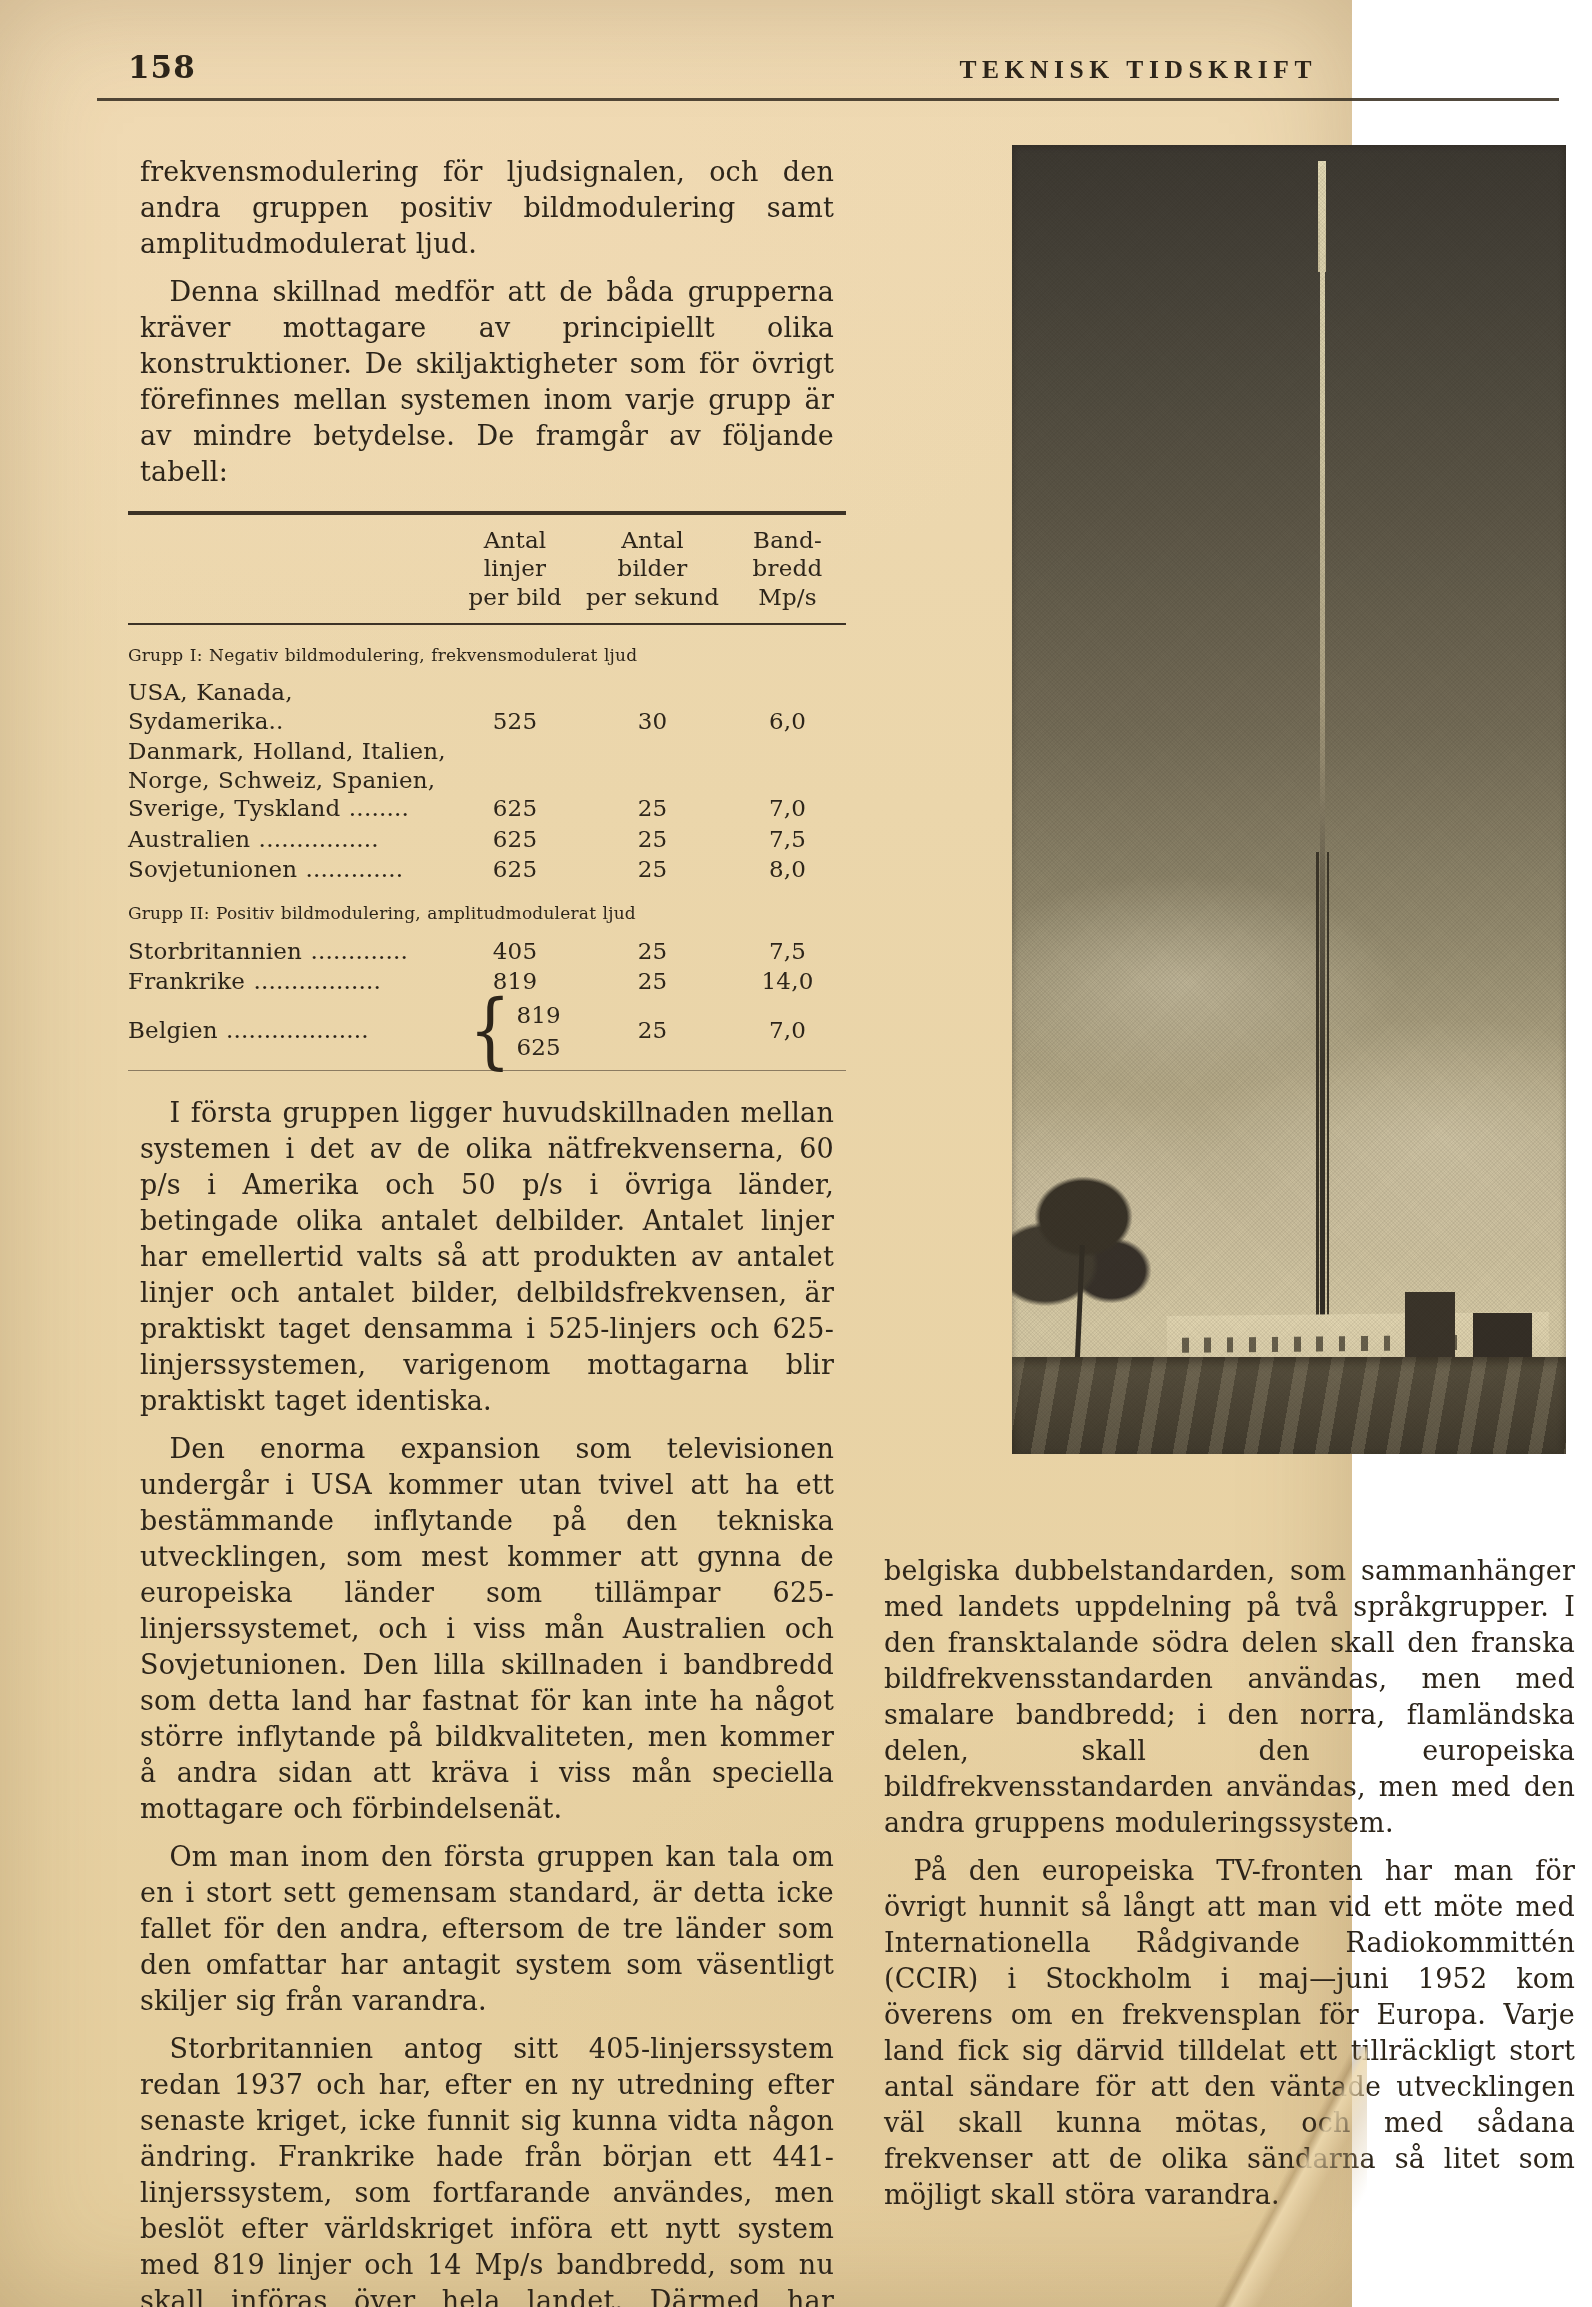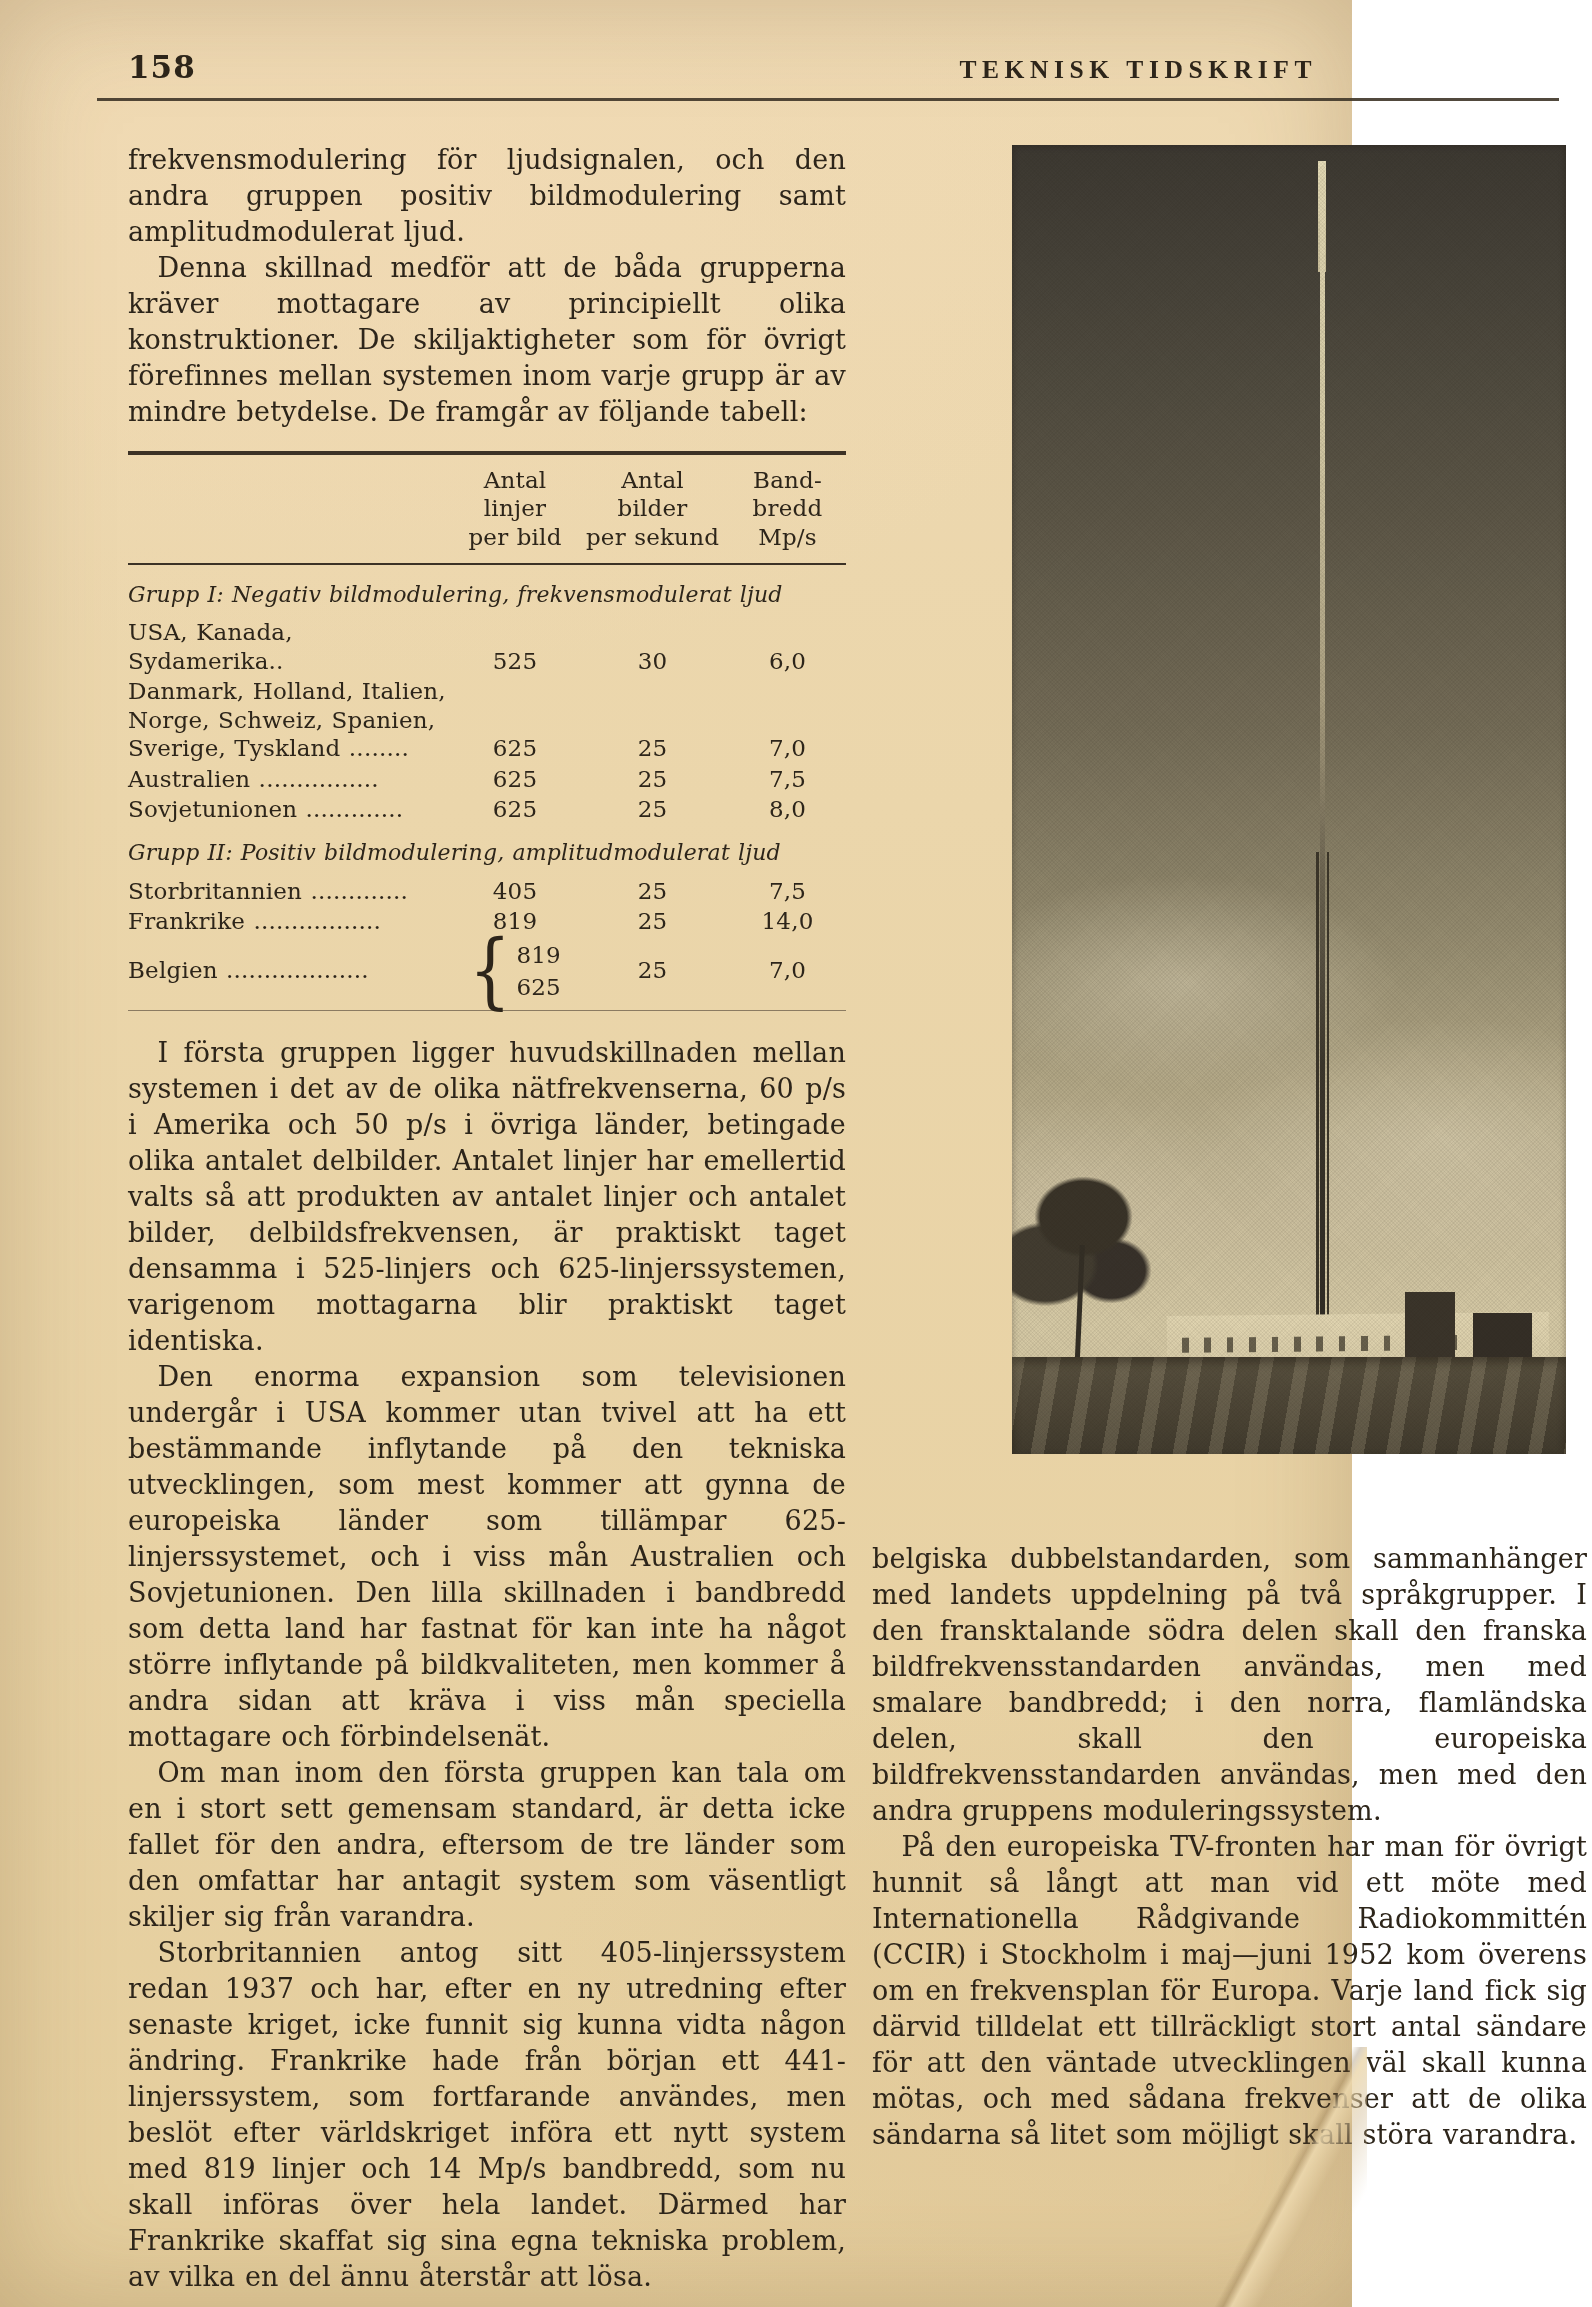--- a/index.html
+++ b/index.html
@@ -13,34 +13,34 @@
         box-shadow:inset 0 0 112px rgba(115,85,45,.28);}
   
   .pagenum{position:absolute;left:128px;top:49px;font-size:31px;font-weight:700;letter-spacing:1px;}
   .journal{position:absolute;right:35px;top:55px;font-size:25.5px;font-weight:700;letter-spacing:5.6px;font-family:Liberation Serif, serif;}
   .hrule{position:absolute;left:97px;top:98px;width:1462px;height:2.5px;background:#3e3528;opacity:.9;}
   
   .col{position:absolute;font-size:27px;line-height:36px;text-align:justify;
        letter-spacing:0.2px;word-spacing:0.8px;hyphens:auto;}
   .col-left{left:128px;top:142px;width:718px;}
   .col-right{left:872px;top:1541px;width:715px;}
-  .col p{margin:0;text-indent:29.5px;}
+  .col p{margin:12px;text-indent:29.5px;}
   .col p.noindent{text-indent:0;}
   
   .tbl{margin:21.4px 0 24.4px;font-size:23px;line-height:28.5px;text-align:left;
        border-top:4.1px solid #3c3226;border-bottom:1.5px solid rgba(60,50,38,.55);
        padding-bottom:4px;}
   .thead{display:flex;align-items:flex-end;border-bottom:2.5px solid #3c3226;
          padding:10.2px 0 12.2px;}
   .th{white-space:pre-line;text-align:center;line-height:28.5px;}
   .cell-lbl{width:326px;}
   .cell-v1{width:122px;text-align:center;}
   .cell-v2{width:153px;text-align:center;}
   .cell-v3{width:117px;text-align:center;}
-  .tgroup{font-style:italic;font-size:22px;margin:15.3px 0 9.2px;}
+  .tgroup{font-size:17px;margin:15.3px 0 9.2px;}
   .trow{display:flex;align-items:flex-end;margin:2px 0;}
   .tlabel{width:326px;white-space:pre-line;}
   .trow.center{align-items:center;}
   .bstack{display:flex;align-items:center;justify-content:center;}
   .brace{font-size:66px;line-height:1;font-weight:400;transform:scaleY(1.25);
          margin-right:5.1px;color:#2d251a;}
   .bnums div{text-align:center;line-height:32px;}
   
   .photo{position:absolute;left:1012px;top:145px;width:554px;height:1309px;overflow:hidden;
          background:

